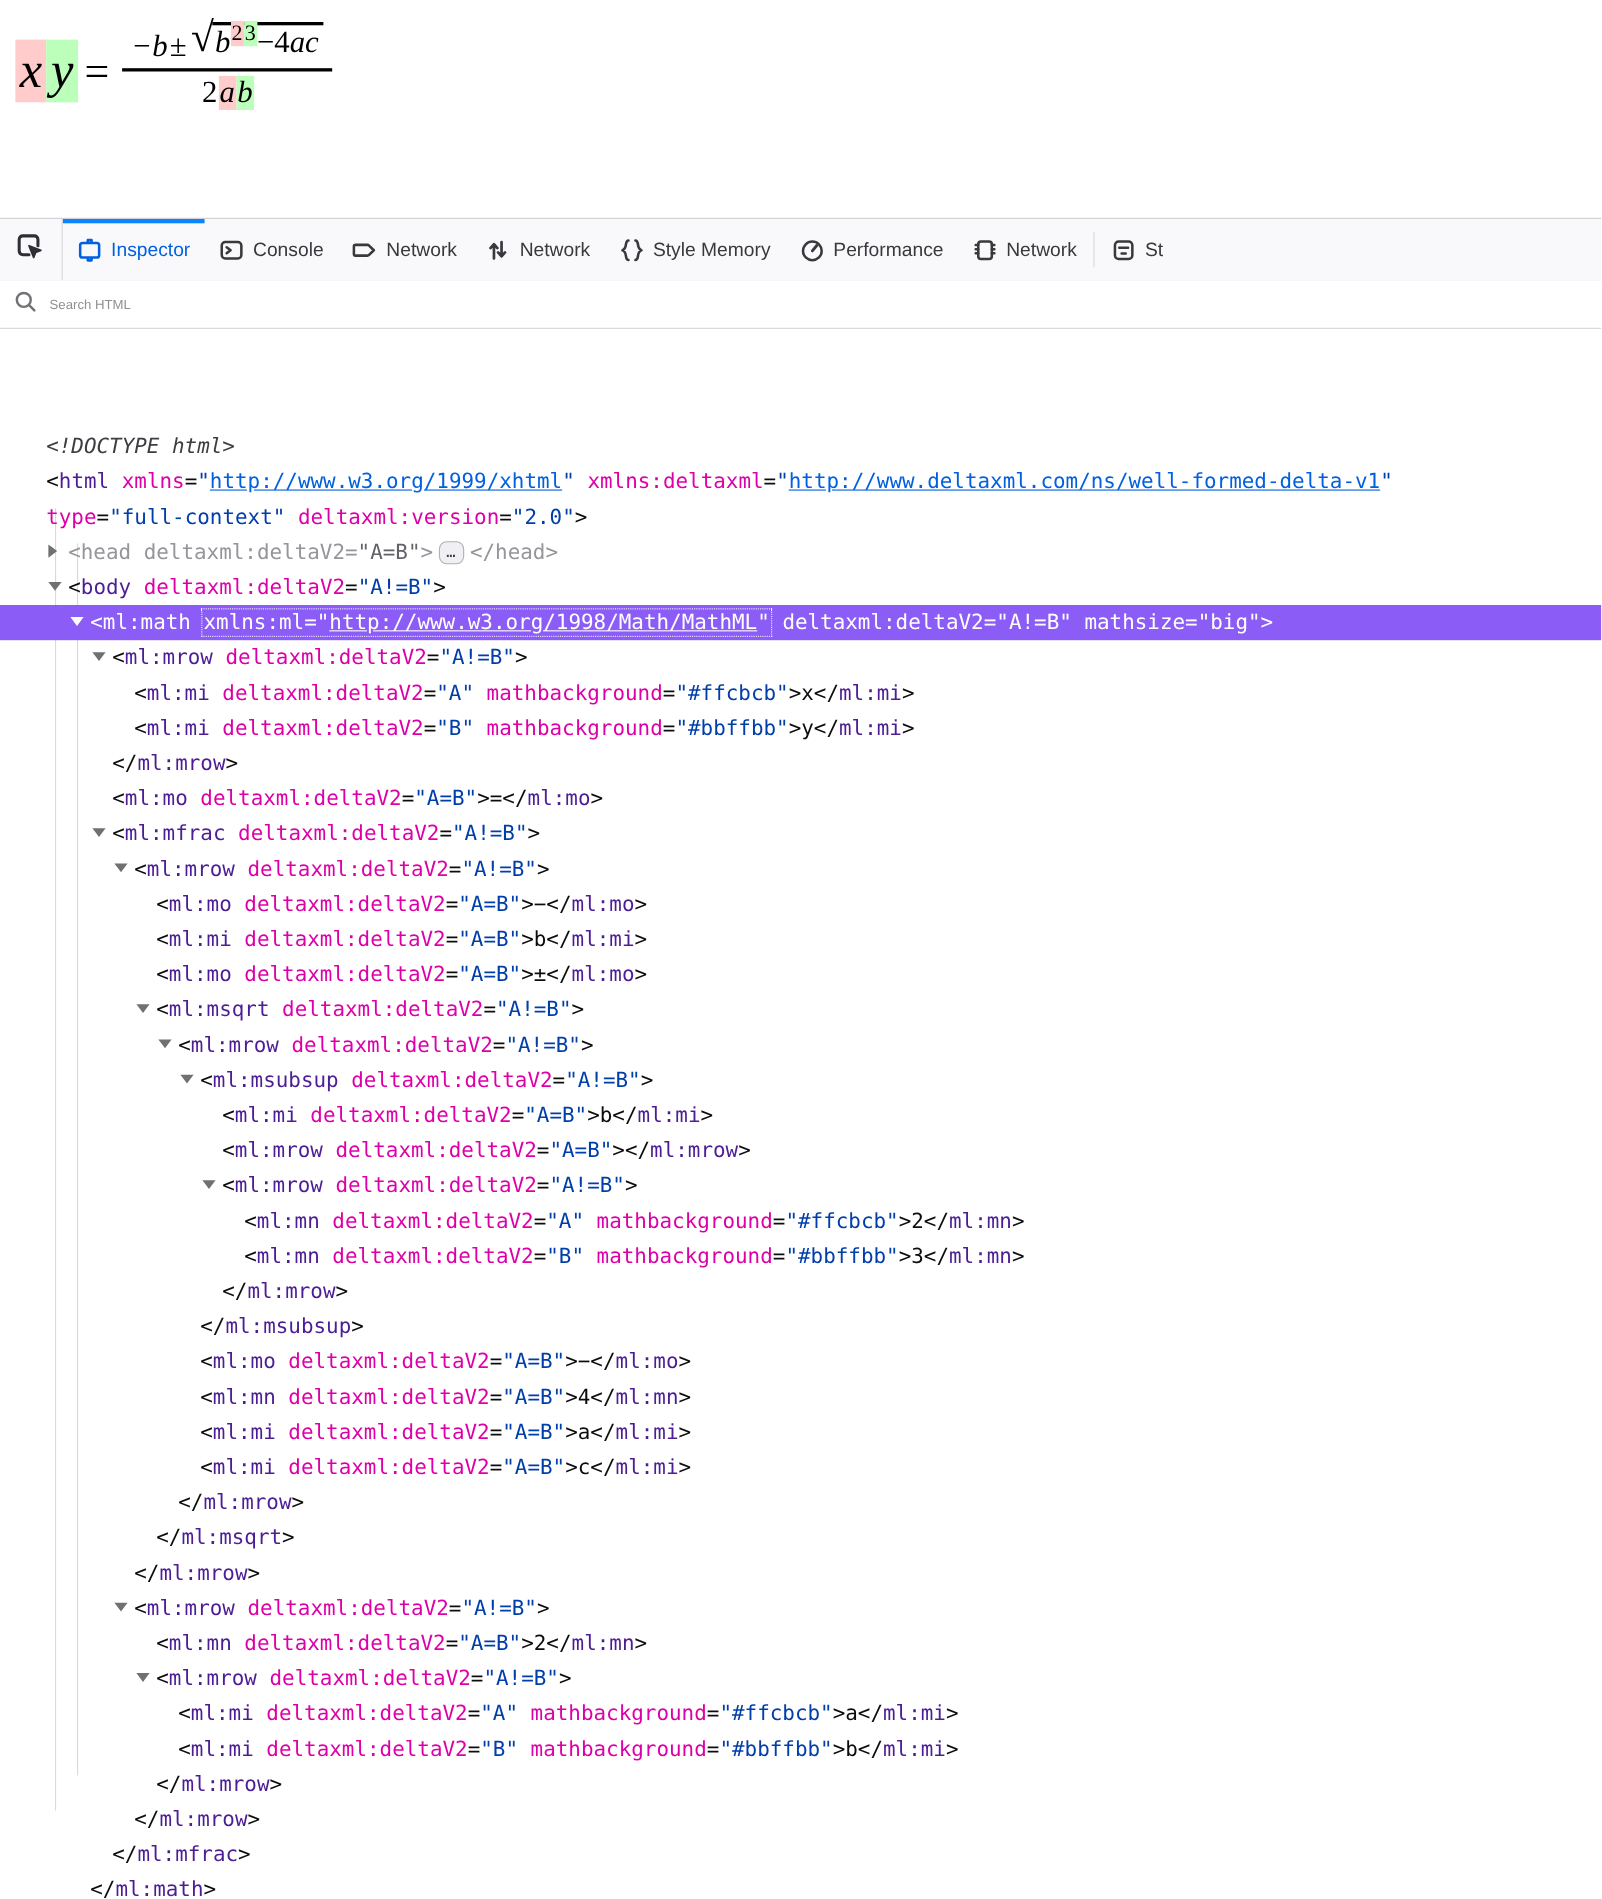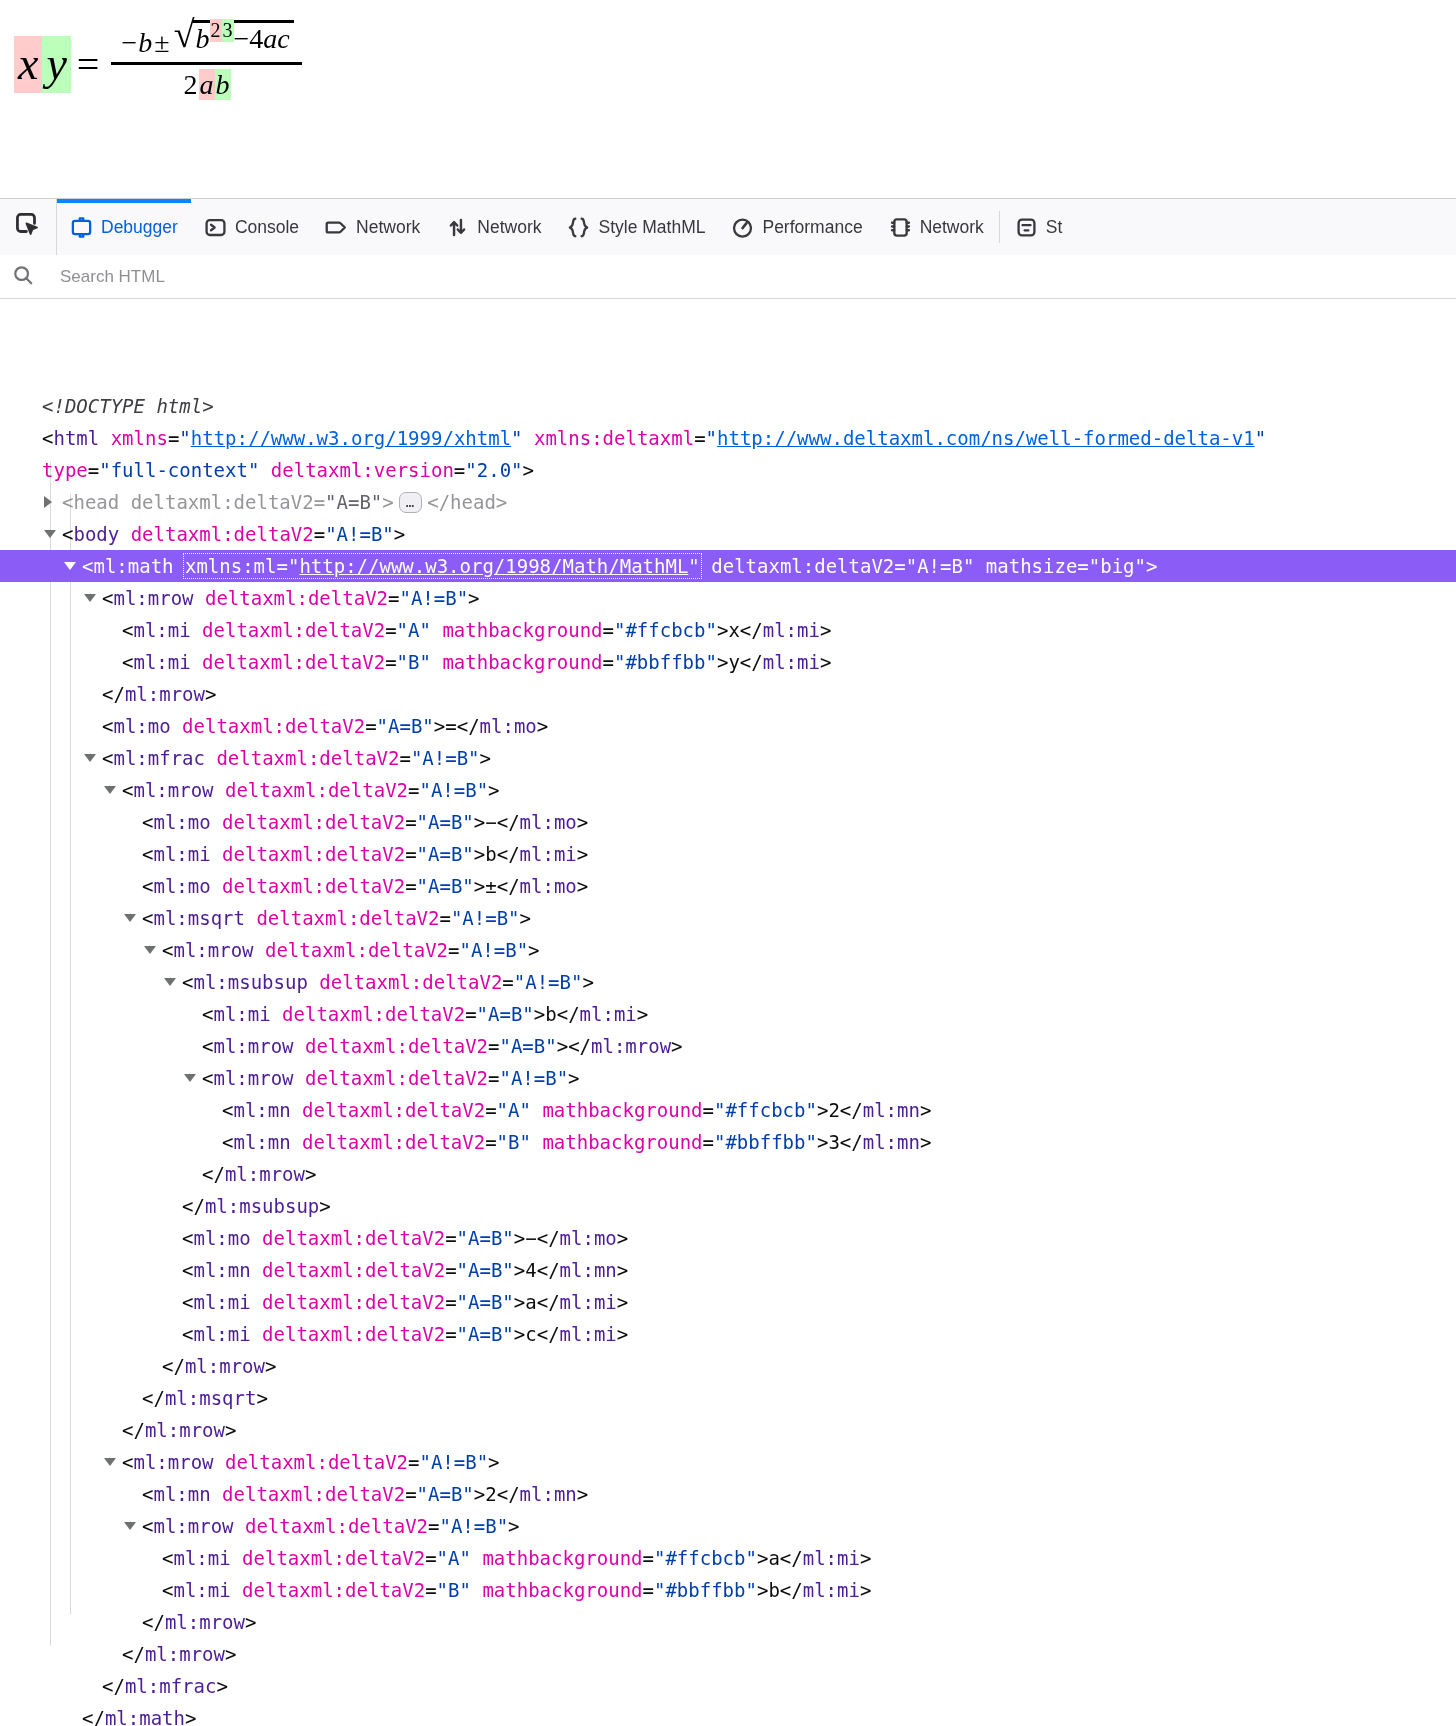--- a/index.html
+++ b/index.html
@@ -39,22 +39,22 @@
        font-size:17.5px;color:#38383d;white-space:nowrap;}
   .tab.active{color:#0060df;}
   .tab.active::before{content:"";position:absolute;top:0;left:0;right:0;height:4px;background:#0a84ff;}
   .tab-icon{display:flex;align-items:center;}
   .tab-sep{width:1px;background:#d7d7db;margin:12px 2px;}
 
   
   .searchbar{position:absolute;top:255px;left:0;right:0;height:44px;background:#fff;
              border-bottom:1px solid #d7d7db;display:flex;align-items:center;padding:0 12px;gap:9px;
              box-sizing:border-box;color:#737377;}
-  .searchbar input{border:none;outline:none;flex:1;font-size:17px;font-family:"Liberation Sans",sans-serif;
-                   color:#6d28d9;background:transparent;margin-left:15px;}
+  .searchbar input{border:none;outline:none;flex:1;font-size:12px;font-family:"Liberation Sans",sans-serif;
+                   color:#6d28d9;background:transparent;}
   .searchbar input::placeholder{color:#8f8f94;opacity:1;}
 
   
   .markup{position:absolute;top:300px;left:0;right:0;bottom:0;background:#fff;
           font-family:"DejaVu Sans Mono","Liberation Mono",monospace;font-size:19px;
           white-space:pre;padding-top:2px;overflow:hidden;}
   .guide{position:absolute;width:1px;background:#d9d9dd;}
   .line{height:32px;line-height:32px;position:relative;}
   .line.sel{background:#8b5cf6;}
   .tw-slot{display:inline-block;width:18px;}
@@ -118,21 +118,21 @@
       </span>
     </div>
     <div class="tabs">
         <div class="tab active">
           <span class="tab-icon">
             <svg width="23" height="23" viewBox="0 0 16 16" fill="none" stroke="currentColor" stroke-width="1.6" stroke-linejoin="round">
               <rect x="2" y="3.4" width="12" height="9.2" rx="1.5"></rect>
               <path d="M6.8 3.4V1.6h2.4v1.8M6.8 12.6v1.8h2.4v-1.8"></path>
             </svg>
           </span>
-          <span>Debugger</span>
+          <span>Inspector</span>
         </div>
         <div class="tab">
           <span class="tab-icon">
             <svg width="23" height="23" viewBox="0 0 16 16" fill="none" stroke="currentColor" stroke-width="1.6" stroke-linejoin="round" stroke-linecap="round">
               <rect x="1.8" y="2.8" width="12.4" height="10.4" rx="2.2"></rect>
               <path d="M4.9 6.1 7.4 8 4.9 9.9"></path>
             </svg>
           </span>
           <span>Console</span>
         </div>
@@ -153,21 +153,21 @@
           </span>
           <span>Network</span>
         </div>
         <div class="tab">
           <span class="tab-icon">
             <svg width="23" height="23" viewBox="0 0 16 16" fill="none" stroke="currentColor" stroke-width="1.6" stroke-linecap="round" stroke-linejoin="round">
               <path d="M5.8 1.9c-2 0-1.2 2.8-2.2 4.6-.5.9-1.2 1.2-1.6 1.5.4.3 1.1.6 1.6 1.5 1 1.8.2 4.6 2.2 4.6"></path>
               <path d="M10.2 1.9c2 0 1.2 2.8 2.2 4.6.5.9 1.2 1.2 1.6 1.5-.4.3-1.1.6-1.6 1.5-1 1.8-.2 4.6-2.2 4.6"></path>
             </svg>
           </span>
-          <span>Style MathML</span>
+          <span>Style Memory</span>
         </div>
         <div class="tab">
           <span class="tab-icon">
             <svg width="23" height="23" viewBox="0 0 16 16" fill="none" stroke="currentColor" stroke-width="1.6" stroke-linecap="round">
               <circle cx="8" cy="8.4" r="5.9"></circle>
               <path d="M8 8.4 10.8 5" stroke-width="1.8"></path>
             </svg>
           </span>
           <span>Performance</span>
         </div>

